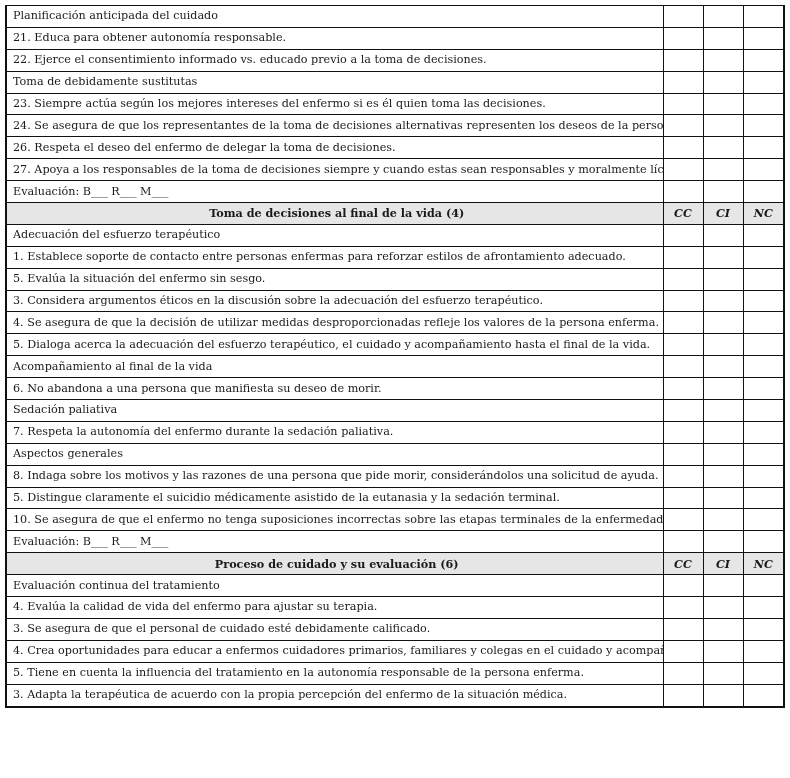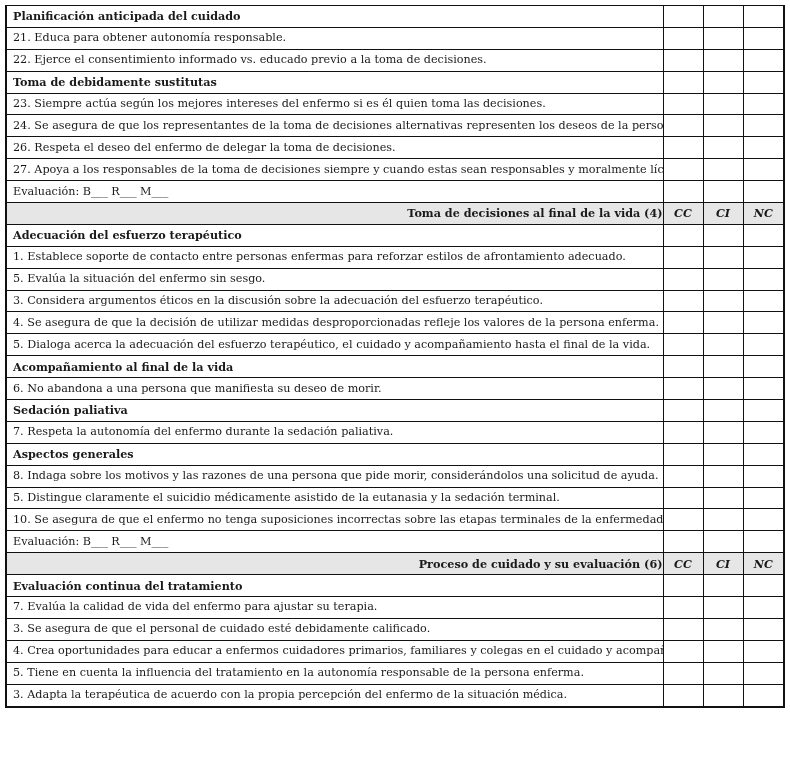--- a/index.html
+++ b/index.html
@@ -23,23 +23,23 @@
     white-space: nowrap;
     overflow: hidden;
     line-height: 20px;
     vertical-align: middle;
   }
   .tbl tr:first-child td { border-top: 1px solid #111; }
   .tbl td.chk { padding: 0; text-align: center; }
   .tbl col.c-main { width: 657px; }
   .tbl col.c-box { width: 40px; }
   .tbl col.c-box-last { width: 41px; }
-  .sub td.txt { font-weight: bold; }
+  .sub td.txt { font-weight: normal; }
   .sec td { background: #e6e6e6; font-weight: bold; }
-  .sec td.txt { text-align: right; padding-left: 4px; }
+  .sec td.txt { text-align: center; padding-left: 4px; }
   .sec td.chk { font-weight: bold; font-style: italic; }
 </style>
 </head>
 <body>
 
 <table class="tbl">
   <colgroup>
     <col class="c-main">
       <col class="c-box">
       <col class="c-box">
@@ -202,21 +202,21 @@
         <td class="chk">CI</td>
         <td class="chk">NC</td>
       </tr>
       <tr class="sub">
         <td class="txt">Evaluación continua del tratamiento</td>
         <td class="chk"></td>
         <td class="chk"></td>
         <td class="chk"></td>
       </tr>
       <tr class="item">
-        <td class="txt">7. Evalúa la calidad de vida del enfermo para ajustar su terapia.</td>
+        <td class="txt">4. Evalúa la calidad de vida del enfermo para ajustar su terapia.</td>
         <td class="chk"></td>
         <td class="chk"></td>
         <td class="chk"></td>
       </tr>
       <tr class="item">
         <td class="txt">3. Se asegura de que el personal de cuidado esté debidamente calificado.</td>
         <td class="chk"></td>
         <td class="chk"></td>
         <td class="chk"></td>
       </tr>

